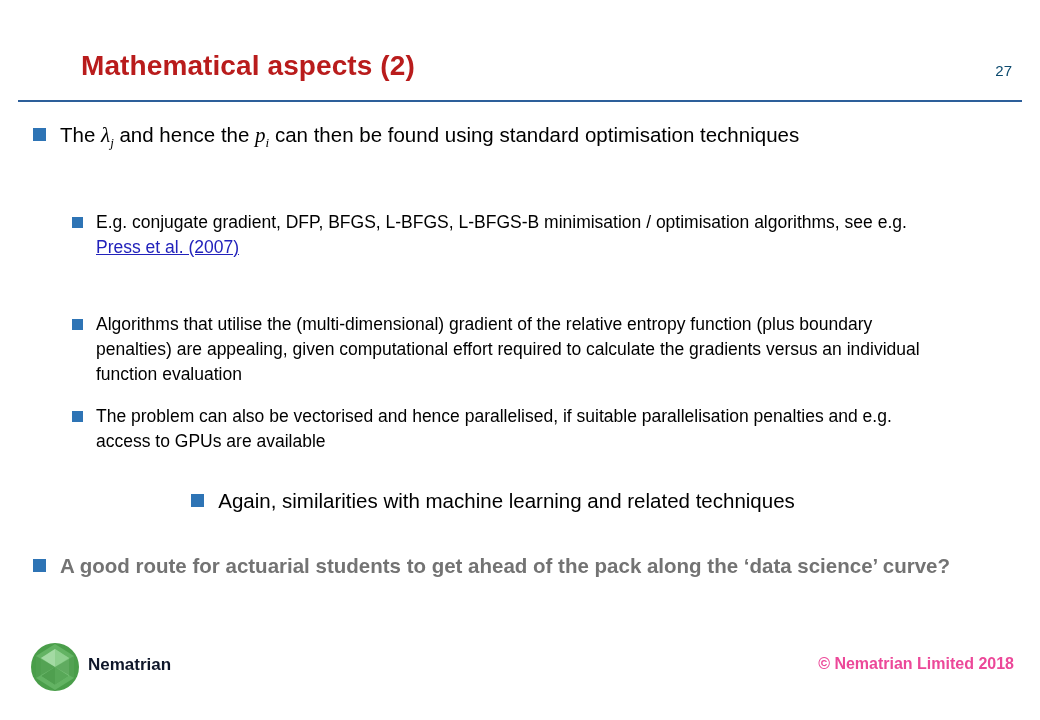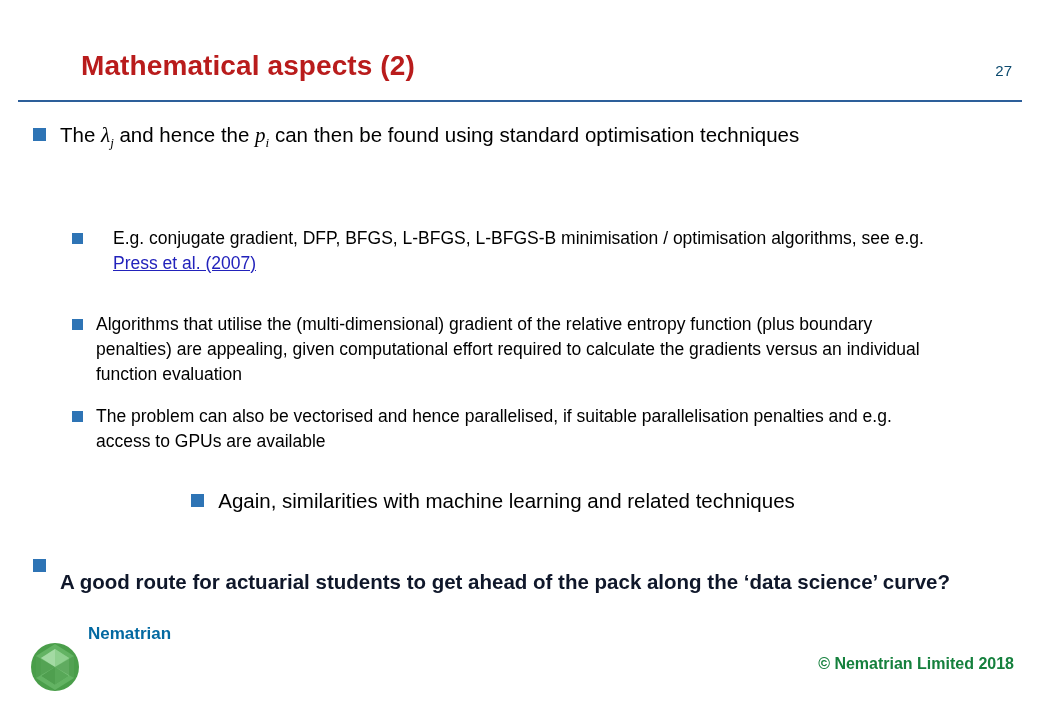--- a/index.html
+++ b/index.html
@@ -79,23 +79,22 @@
     margin-right: 13px;
     margin-top: 7px;
     flex: 0 0 auto;
   }
   .l2 .txt {
     font-size: 17.5px;
     line-height: 25px;
     color: #000000;
   }
   .purple .txt {
-    color: #0f172a;
+    color: #737373;
     font-weight: bold;
-    margin-top: 16px;
   }
   .purple .marker {
     background: #2e74b5;
   }
   .link {
     color: #2222bb;
     text-decoration: underline;
   }
   .mi {
     font-family: "Liberation Serif", serif;
@@ -110,49 +109,49 @@
   .logo {
     position: absolute;
     left: 28px;
     top: 640px;
     width: 54px;
     height: 54px;
   }
   .brand {
     position: absolute;
     left: 88px;
-    top: 624px;
+    top: 655px;
     font-size: 17px;
     font-weight: bold;
-    color: #0369a1;
+    color: #0f172a;
   }
   .copyright {
     position: absolute;
     right: 26px;
     top: 655px;
     font-size: 16px;
     font-weight: bold;
-    color: #15803d;
+    color: #ec4899;
   }
 </style>
 </head>
 <body>
 
 <div class="slide">
 
   <div class="title">Mathematical aspects (2)</div>
   <div class="page-number">27</div>
   <div class="header-rule"></div>
 
   <div class="l1" style="left:33px; top:120px; width:920px;">
     <div class="marker"></div>
     <div class="txt"><span>The </span><span class="mi"><span>λ</span><sub>j</sub></span><span> and hence the </span><span class="mi"><span>p</span><sub>i</sub></span><span> can then be found using standard optimisation techniques</span></div>
   </div>
 
-  <div class="l2" style="left:72px; top:226px; width:860px;gap:17px;">
+  <div class="l2" style="left:72px; top:210px; width:860px;">
     <div class="marker"></div>
     <div class="txt"><span>E.g. conjugate gradient, DFP, BFGS, L-BFGS, L-BFGS-B minimisation / optimisation algorithms, see e.g. </span><a class="link" href="#">Press et al. (2007)</a></div>
   </div>
 
   <div class="l2" style="left:72px; top:312px; width:860px;justify-content:flex-end;">
     <div class="marker"></div>
     <div class="txt">Algorithms that utilise the (multi-dimensional) gradient of the relative entropy function (plus boundary penalties) are appealing, given computational effort required to calculate the gradients versus an individual function evaluation</div>
   </div>
 
   <div class="l2" style="left:72px; top:404px; width:860px;">

